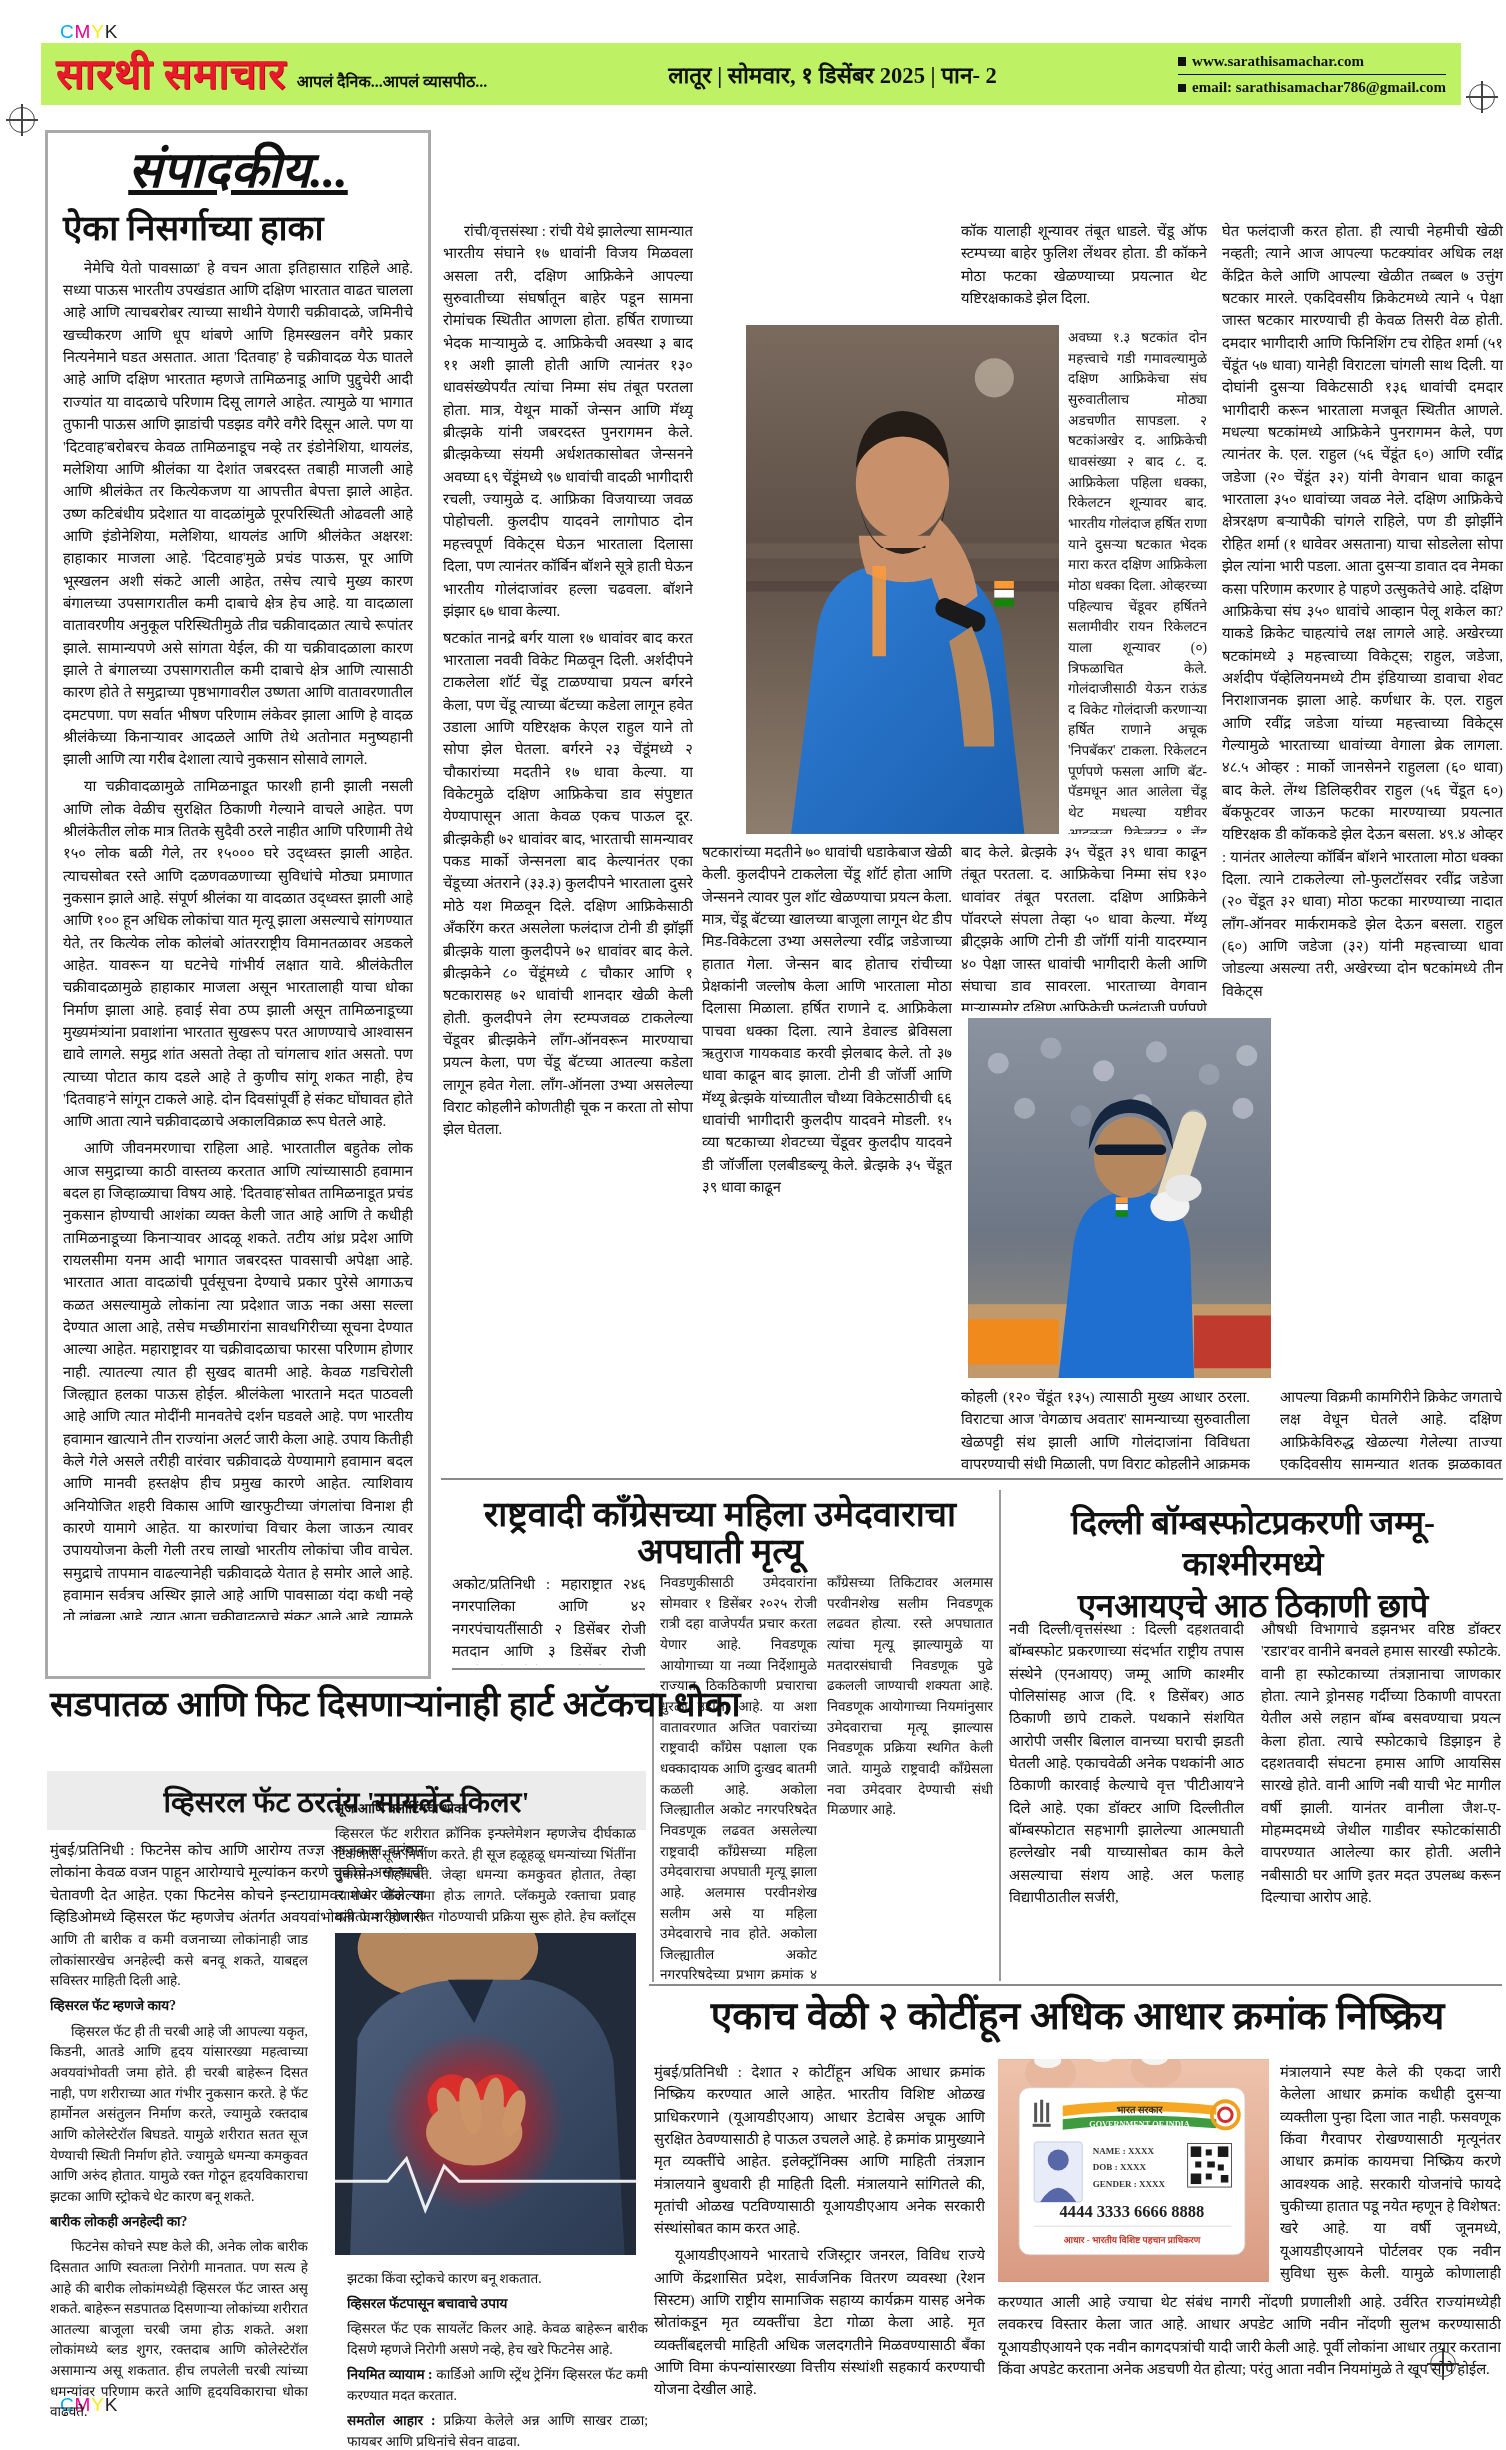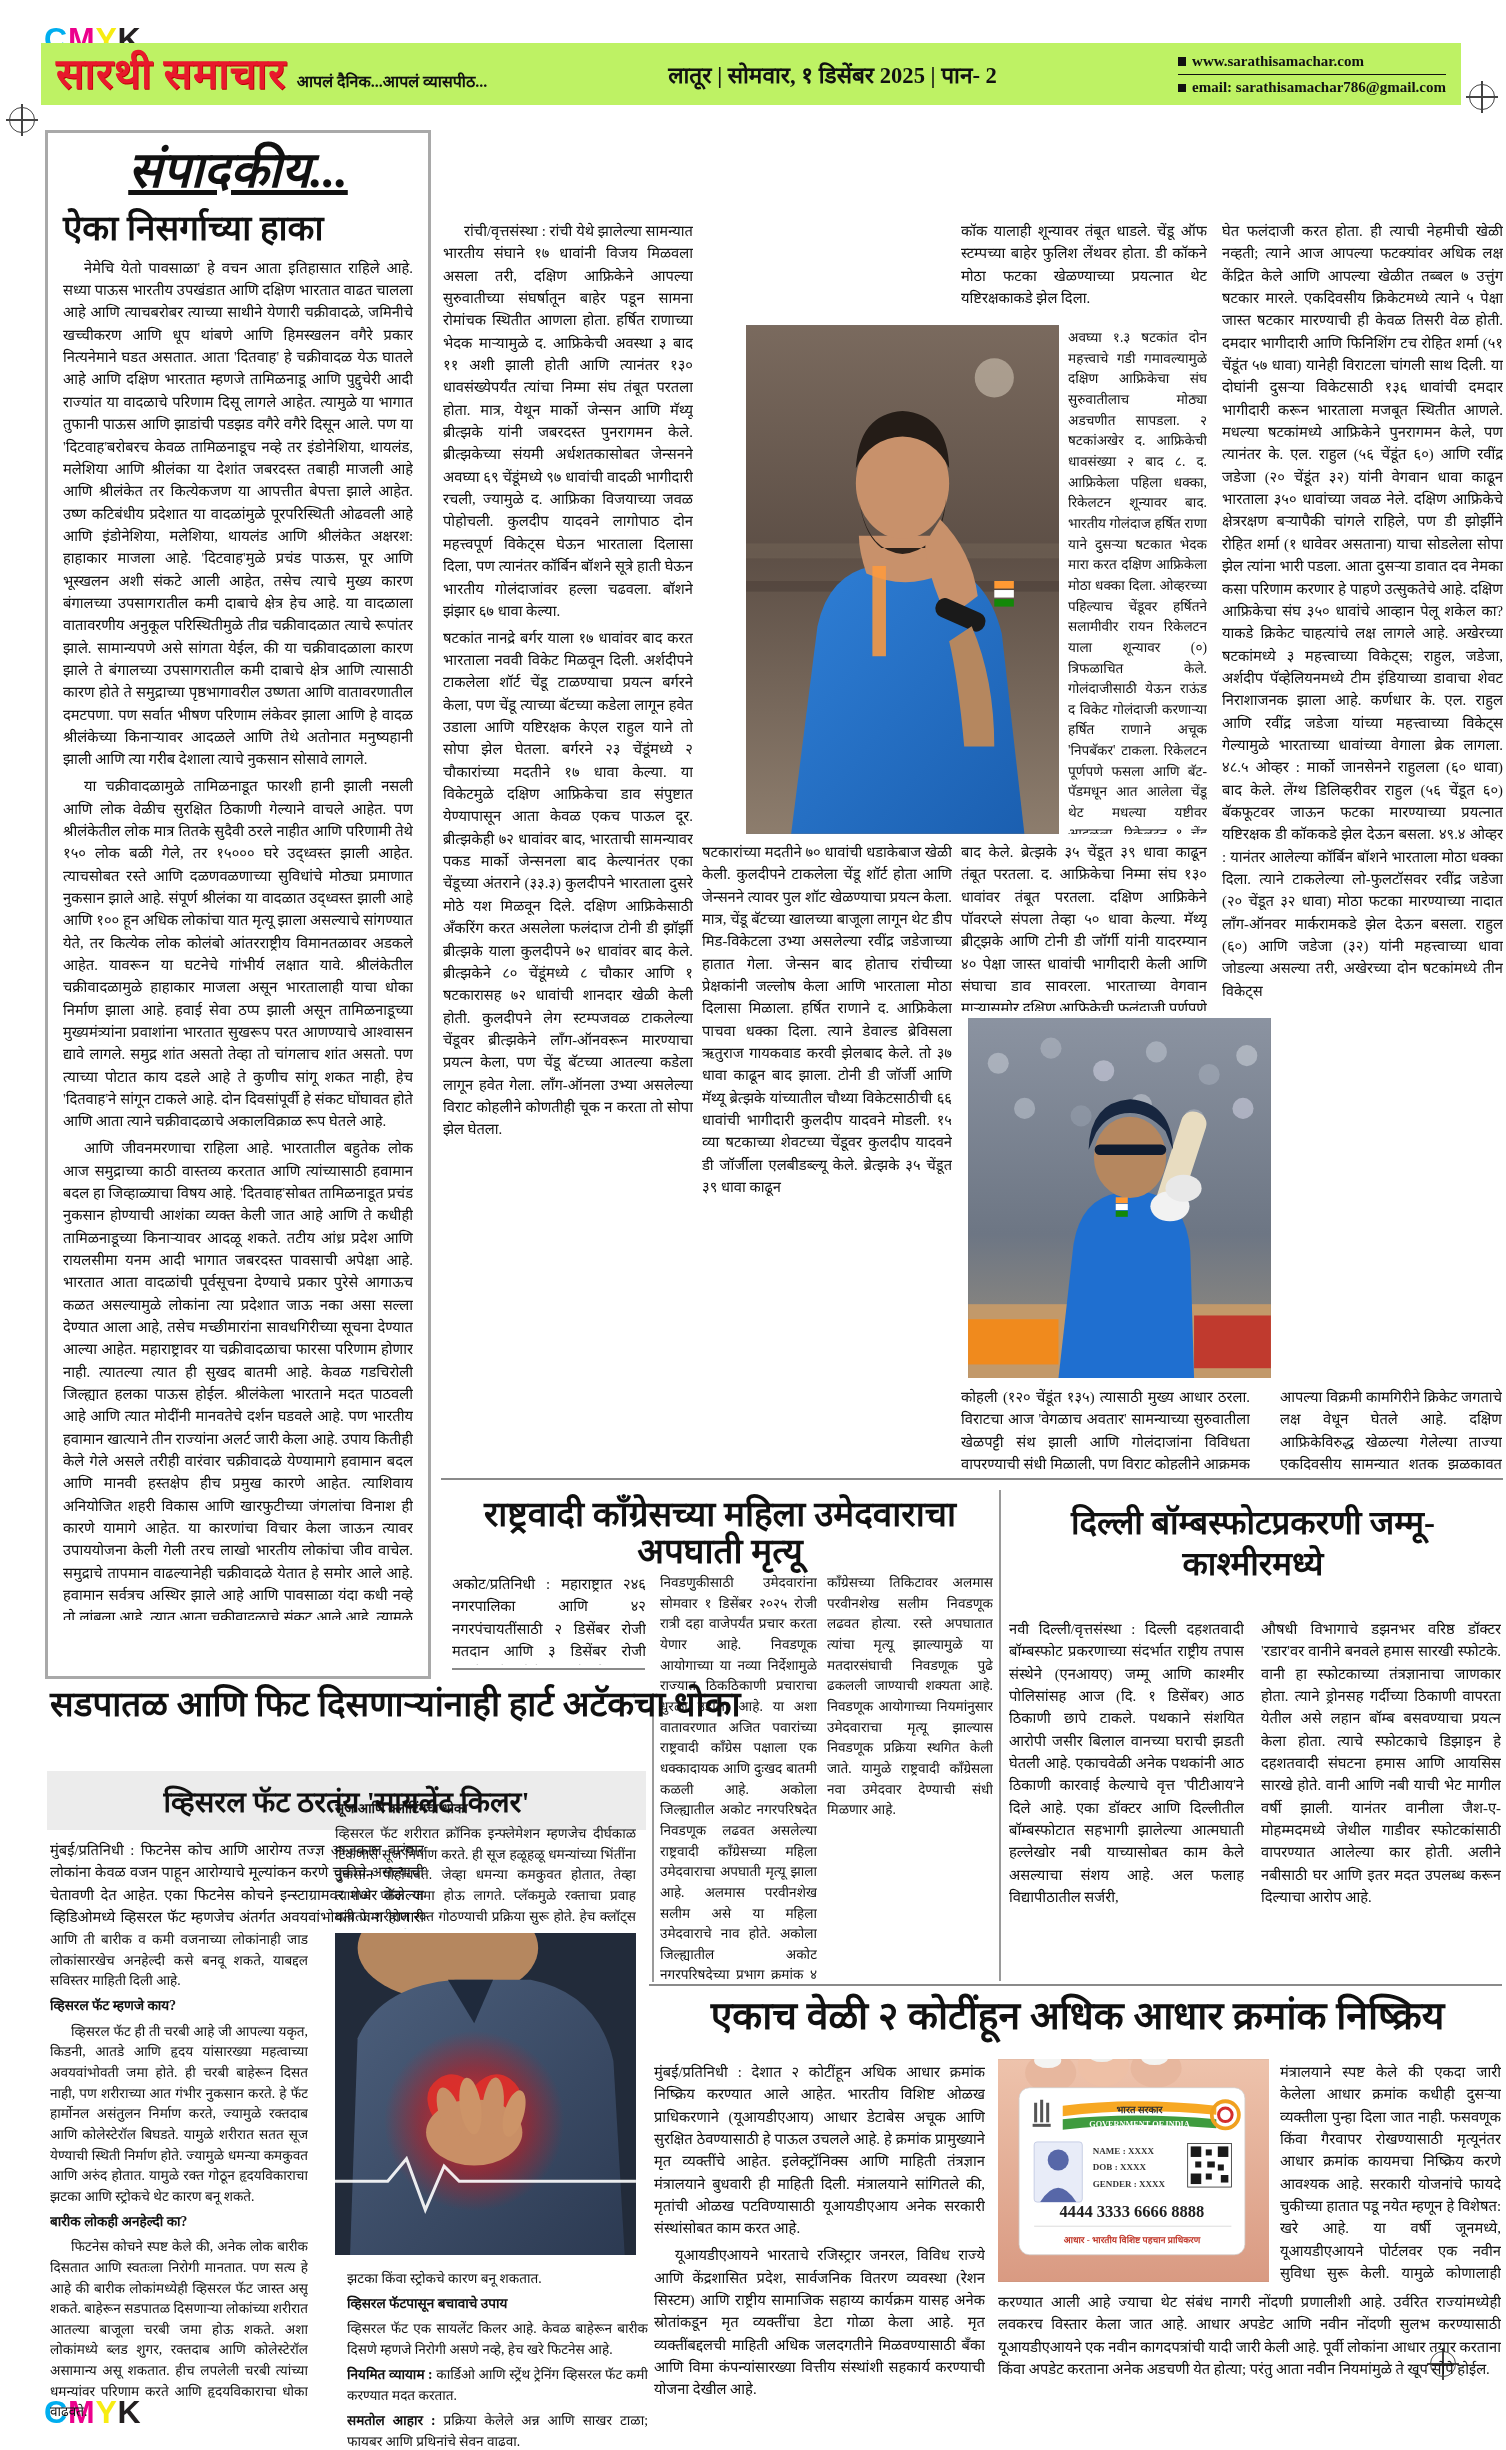--- a/index.html
+++ b/index.html
@@ -30,21 +30,21 @@
   .h-ncp{font-size:35px;font-weight:bold;text-align:center;line-height:1.05;}
   .h-nia{font-size:33px;font-weight:bold;text-align:center;line-height:1.25;}
   .h-health{font-size:35px;font-weight:bold;line-height:1.0;white-space:nowrap;}
   .h-aadhaar{font-size:39px;font-weight:bold;text-align:center;line-height:1.0;white-space:nowrap;}
   .grayband{background:#ececec;display:flex;align-items:center;justify-content:center;font-size:29px;font-weight:bold;}
   .subh{font-weight:bold;}
   
   .photo{overflow:hidden;background:#777;}
   .photo svg{display:block;}
   
-  .cmyk{font-family:"Liberation Sans","DejaVu Sans",sans-serif;font-size:32px;font-weight:bold;letter-spacing:0.8px;}
+  .cmyk{font-family:"Liberation Sans","DejaVu Sans",sans-serif;font-size:19px;font-weight:normal;letter-spacing:0.8px;margin-left:16px;}
   .cmyk .c{color:#00AEEF}.cmyk .m{color:#EC008C}.cmyk .y{color:#F7EC13}.cmyk .k{color:#231F20}
   .reg{width:25.6px;height:25.6px;border:1.5px solid #444;border-radius:50%;position:absolute;box-sizing:border-box;}
   .reg:before,.reg:after{content:"";position:absolute;background:#444;}
   .reg:before{left:50%;top:-4.5px;width:1.5px;height:32px;margin-left:-0.8px;}
   .reg:after{top:50%;left:-4.5px;height:1.5px;width:32px;margin-top:-0.8px;}
   .small{font-size:13.6px;}
 </style>
 </head>
 <body>
 
@@ -192,20 +192,21 @@
   </div>
   <div class="abs txt small" style="left:660px;top:1573px;width:157px;height:407px;">
     <p class="noind">निवडणुकीसाठी उमेदवारांना सोमवार १ डिसेंबर २०२५ रोजी रात्री दहा वाजेपर्यंत प्रचार करता येणार आहे. निवडणूक आयोगाच्या या नव्या निर्देशामुळे राज्यात ठिकठिकाणी प्रचाराचा धुरळा उडाला आहे. या अशा वातावरणात अजित पवारांच्या राष्ट्रवादी काँग्रेस पक्षाला एक धक्कादायक आणि दुःखद बातमी कळली आहे. अकोला जिल्ह्यातील अकोट नगरपरिषदेत निवडणूक लढवत असलेल्या राष्ट्रवादी काँग्रेसच्या महिला उमेदवाराचा अपघाती मृत्यू झाला आहे. अलमास परवीनशेख सलीम असे या महिला उमेदवाराचे नाव होते. अकोला जिल्ह्यातील अकोट नगरपरिषदेच्या प्रभाग क्रमांक ४ (ब) मधून राष्ट्रवादी</p>
   </div>
   <div class="abs txt small" style="left:827px;top:1573px;width:166px;height:407px;">
     <p class="noind">काँग्रेसच्या तिकिटावर अलमास परवीनशेख सलीम निवडणूक लढवत होत्या. रस्ते अपघातात त्यांचा मृत्यू झाल्यामुळे या मतदारसंघाची निवडणूक पुढे ढकलली जाण्याची शक्यता आहे. निवडणूक आयोगाच्या नियमांनुसार उमेदवाराचा मृत्यू झाल्यास निवडणूक प्रक्रिया स्थगित केली जाते. यामुळे राष्ट्रवादी काँग्रेसला नवा उमेदवार देण्याची संधी मिळणार आहे.</p>
   </div>
 
   <div class="abs h-nia" style="left:1009px;top:1503px;width:488px;">
     <div>दिल्ली बॉम्बस्फोटप्रकरणी जम्मू-काश्मीरमध्ये</div>
+    <div>एनआयएचे आठ ठिकाणी छापे</div>
   </div>
   <div class="abs txt" style="left:1009px;top:1618px;width:235px;height:362px;">
     <p class="noind">नवी दिल्ली/वृत्तसंस्था : दिल्ली दहशतवादी बॉम्बस्फोट प्रकरणाच्या संदर्भात राष्ट्रीय तपास संस्थेने (एनआयए) जम्मू आणि काश्मीर पोलिसांसह आज (दि. १ डिसेंबर) आठ ठिकाणी छापे टाकले. पथकाने संशयित आरोपी जसीर बिलाल वानच्या घराची झडती घेतली आहे. एकाचवेळी अनेक पथकांनी आठ ठिकाणी कारवाई केल्याचे वृत्त 'पीटीआय'ने दिले आहे. एका डॉक्टर आणि दिल्लीतील बॉम्बस्फोटात सहभागी झालेल्या आत्मघाती हल्लेखोर नबी याच्यासोबत काम केले असल्याचा संशय आहे. अल फलाह विद्यापीठातील सर्जरी,</p>
   </div>
   <div class="abs txt" style="left:1261px;top:1618px;width:240px;height:362px;">
     <p class="noind">औषधी विभागाचे डझनभर वरिष्ठ डॉक्टर 'रडार'वर वानीने बनवले हमास सारखी स्फोटके. वानी हा स्फोटकाच्या तंत्रज्ञानाचा जाणकार होता. त्याने ड्रोनसह गर्दीच्या ठिकाणी वापरता येतील असे लहान बॉम्ब बसवण्याचा प्रयत्न केला होता. त्याचे स्फोटकाचे डिझाइन हे दहशतवादी संघटना हमास आणि आयसिस सारखे होते. वानी आणि नबी याची भेट मागील वर्षी झाली. यानंतर वानीला जैश-ए-मोहम्मदमध्ये जेथील गाडीवर स्फोटकांसाठी वापरण्यात आलेल्या कार होती. अलीने नबीसाठी घर आणि इतर मदत उपलब्ध करून दिल्याचा आरोप आहे.</p>
   </div>
 
   <div class="abs h-health" style="left:50px;top:1687px;width:595px;">सडपातळ आणि फिट दिसणाऱ्यांनाही हार्ट अटॅकचा धोका</div>
   <div class="abs grayband" style="left:47px;top:1771px;width:599px;height:59px;">

